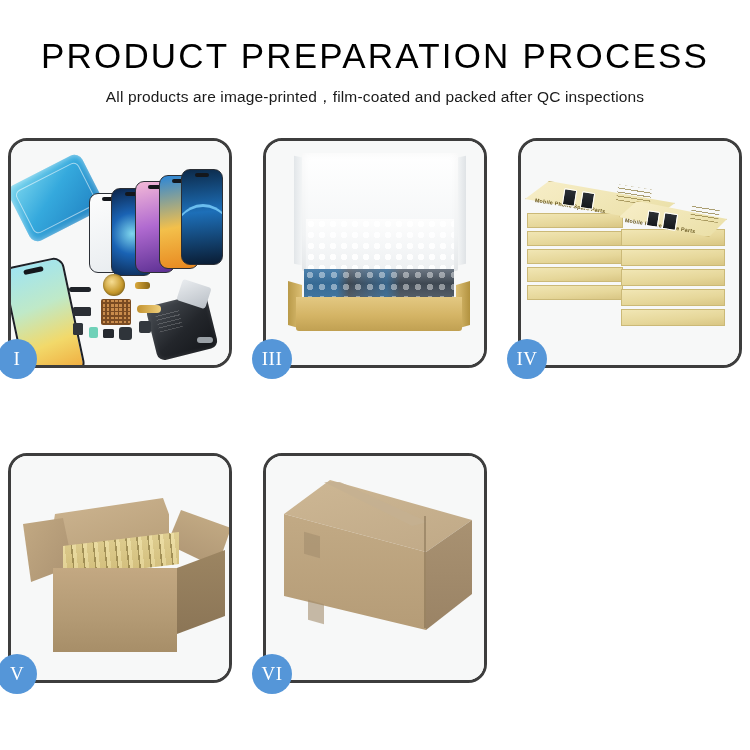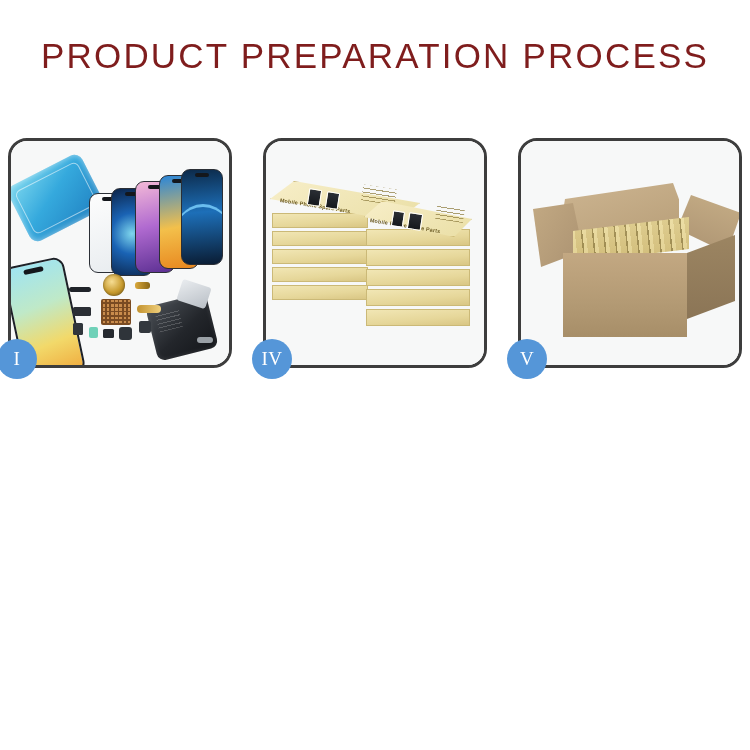--- a/index.html
+++ b/index.html
@@ -12,21 +12,21 @@
     position: relative;
   }
 
   
   #header { width: 750px; padding-top: 34px; text-align: center; }
 
   #page-title {
     font-size: 35px;
     font-weight: 500;
     letter-spacing: 2.2px;
-    color: #7f1d1d;
+    color: #000000;
     line-height: 44px;
     white-space: nowrap;
   }
 
   #page-subtitle {
     font-size: 15.5px;
     font-weight: 400;
     color: #1a1a1a;
     line-height: 24px;
     margin-top: 7px;
@@ -417,20 +417,21 @@
     position: absolute; left: 158px; top: 60px;
     width: 2px; height: 112px;
     background: rgba(120,100,72,.45);
   }
 </style>
 </head>
 <body>
 
 <div id="header">
   <div id="page-title">PRODUCT PREPARATION PROCESS</div>
+  <div id="page-subtitle">All products are image-printed，film-coated and packed after QC inspections</div>
 </div>
 
 <div id="grid">
 
   <div class="card">
     <div class="card-canvas">
       <div class="scene">
         <div class="c1-adhesive"></div>
 
         <div class="c1-phone c1-p1"></div>
@@ -454,20 +455,33 @@
         <div class="c1-part p-h"></div>
         <div class="c1-part p-i"></div>
         <div class="c1-part p-j"></div>
         <div class="c1-part p-k"></div>
       </div>
     </div>
     <div class="badge">I</div>
   </div>
 
 
+  <div class="card">
+    <div class="card-canvas">
+      <div class="c3-lid-l"></div>
+      <div class="c3-lid-r"></div>
+      <div class="c3-lid"></div>
+      <div class="c3-foam"></div>
+      <div class="c3-inner"></div>
+      <div class="c3-side-l"></div>
+      <div class="c3-side-r"></div>
+      <div class="c3-front"></div>
+    </div>
+    <div class="badge">III</div>
+  </div>
 
   <div class="card">
     <div class="card-canvas">
 
       <div class="c4-box" style="left:6px;  top:72px;  width:96px; height:15px;"></div>
       <div class="c4-box" style="left:6px;  top:90px;  width:96px; height:15px;"></div>
       <div class="c4-box" style="left:6px;  top:108px; width:96px; height:15px;"></div>
       <div class="c4-box" style="left:6px;  top:126px; width:96px; height:15px;"></div>
       <div class="c4-box" style="left:6px;  top:144px; width:96px; height:15px;"></div>
 
@@ -500,14 +514,26 @@
       <div class="c5-flap-left"></div>
       <div class="c5-flap-right"></div>
       <div class="c5-contents"></div>
       <div class="c5-rim"></div>
       <div class="c5-right"></div>
       <div class="c5-front"></div>
     </div>
     <div class="badge">V</div>
   </div>
 
+  <div class="card">
+    <div class="card-canvas">
+      <div class="c6-top"></div>
+      <div class="c6-tape-top"></div>
+      <div class="c6-front"></div>
+      <div class="c6-right"></div>
+      <div class="c6-edge"></div>
+      <div class="c6-tape-front"></div>
+      <div class="c6-tape-front2"></div>
+    </div>
+    <div class="badge">VI</div>
+  </div>
 
 </div>
 
 </body></html>

